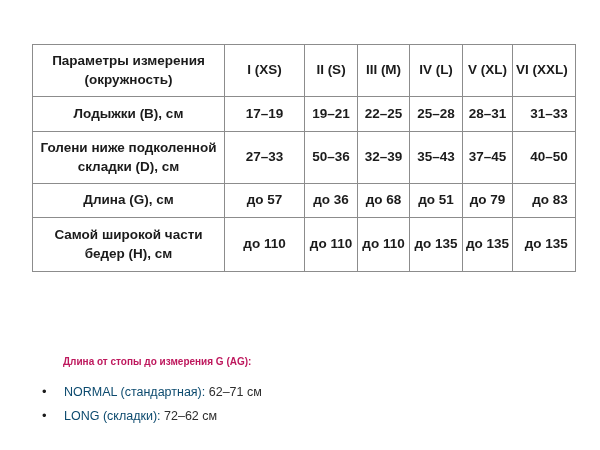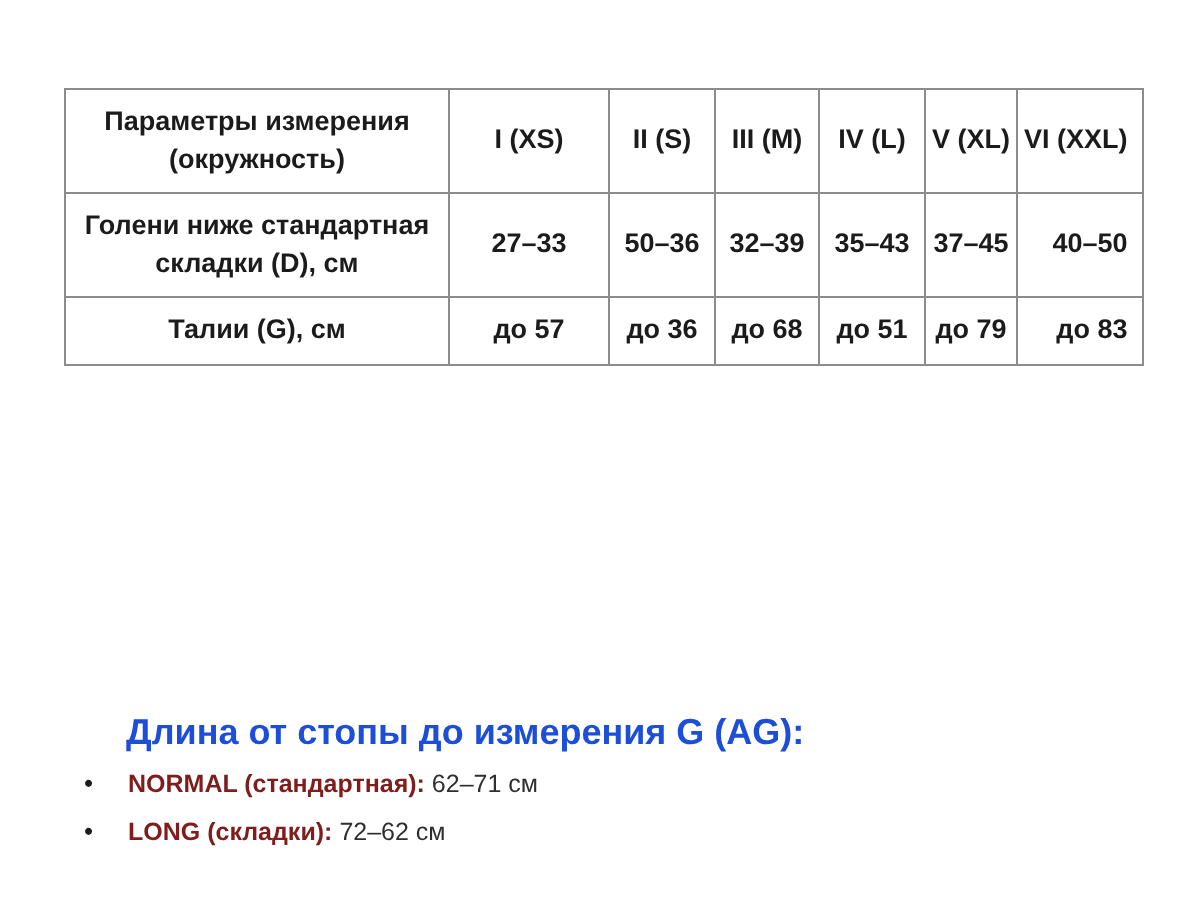--- a/index.html
+++ b/index.html
@@ -19,33 +19,33 @@
     font-size: 13.5px; font-weight: 700; color: #1b1b1b;
     text-align: center; vertical-align: middle;
     padding: 2px 3px; line-height: 1.4;
     white-space: nowrap; overflow: hidden;
   }
   table.size .lbl { white-space: normal; }
   table.size .last { text-align: right; padding-right: 7px; }
 
   .fn-title {
     position: absolute; left: 63px; top: 356px;
-    font-size: 18px; font-weight: 700; color: #1d4ed8;
+    font-size: 10px; font-weight: 700; color: #be185d;
   }
   ul.fn-list {
     position: absolute; left: 41px; top: 386px;
     margin: 0; padding: 0; list-style: none;
     font-size: 12.5px; color: #2e2e2e; line-height: 1.1;
   }
   ul.fn-list li { position: relative; padding-left: 23px; margin-bottom: 10px; }
   ul.fn-list li .bullet {
     position: absolute; left: 1px; top: -1px;
     font-size: 13px; color: #1b1b1b;
   }
-  .fn-b { font-weight: 700; color: #7f1d1d; }
+  .fn-b { font-weight: 400; color: #0c4a6e; }
 </style>
 </head>
 <body>
 
 <div class="page">
 
   <table class="size">
     <colgroup>
       <col style="width:192px">
         <col style="width:80px">
@@ -59,42 +59,60 @@
       <tr style="height:52px">
         <th class="lbl">Параметры измерения (окружность)</th>
         <th>I (XS)</th>
         <th>II (S)</th>
         <th>III (M)</th>
         <th>IV (L)</th>
         <th>V (XL)</th>
         <th class="last">VI (XXL)</th>
       </tr>
 
+      <tr style="height:35px">
+        <td class="lbl">Лодыжки (B), см</td>
+        <td>17–19</td>
+        <td>19–21</td>
+        <td>22–25</td>
+        <td>25–28</td>
+        <td>28–31</td>
+        <td class="last">31–33</td>
+      </tr>
 
 
       <tr style="height:52px">
-        <td class="lbl">Голени ниже стандартная складки (D), см</td>
+        <td class="lbl">Голени ниже подколенной складки (D), см</td>
         <td>27–33</td>
         <td>50–36</td>
         <td>32–39</td>
         <td>35–43</td>
         <td>37–45</td>
         <td class="last">40–50</td>
       </tr>
 
       <tr style="height:34px">
-        <td class="lbl">Талии (G), см</td>
+        <td class="lbl">Длина (G), см</td>
         <td>до 57</td>
         <td>до 36</td>
         <td>до 68</td>
         <td>до 51</td>
         <td>до 79</td>
         <td class="last">до 83</td>
       </tr>
 
+      <tr style="height:54px">
+        <td class="lbl">Самой широкой части бедер (H), см</td>
+        <td>до 110</td>
+        <td>до 110</td>
+        <td>до 110</td>
+        <td>до 135</td>
+        <td>до 135</td>
+        <td class="last">до 135</td>
+      </tr>
 
     </tbody>
   </table>
 
   <div class="fn-title">Длина от стопы до измерения G (AG):</div>
 
   <ul class="fn-list">
     <li><span class="bullet">•</span><span class="fn-b">NORMAL (стандартная):</span> <span>62–71 см</span></li>
     <li><span class="bullet">•</span><span class="fn-b">LONG (складки):</span> <span>72–62 см</span></li>
   </ul>

